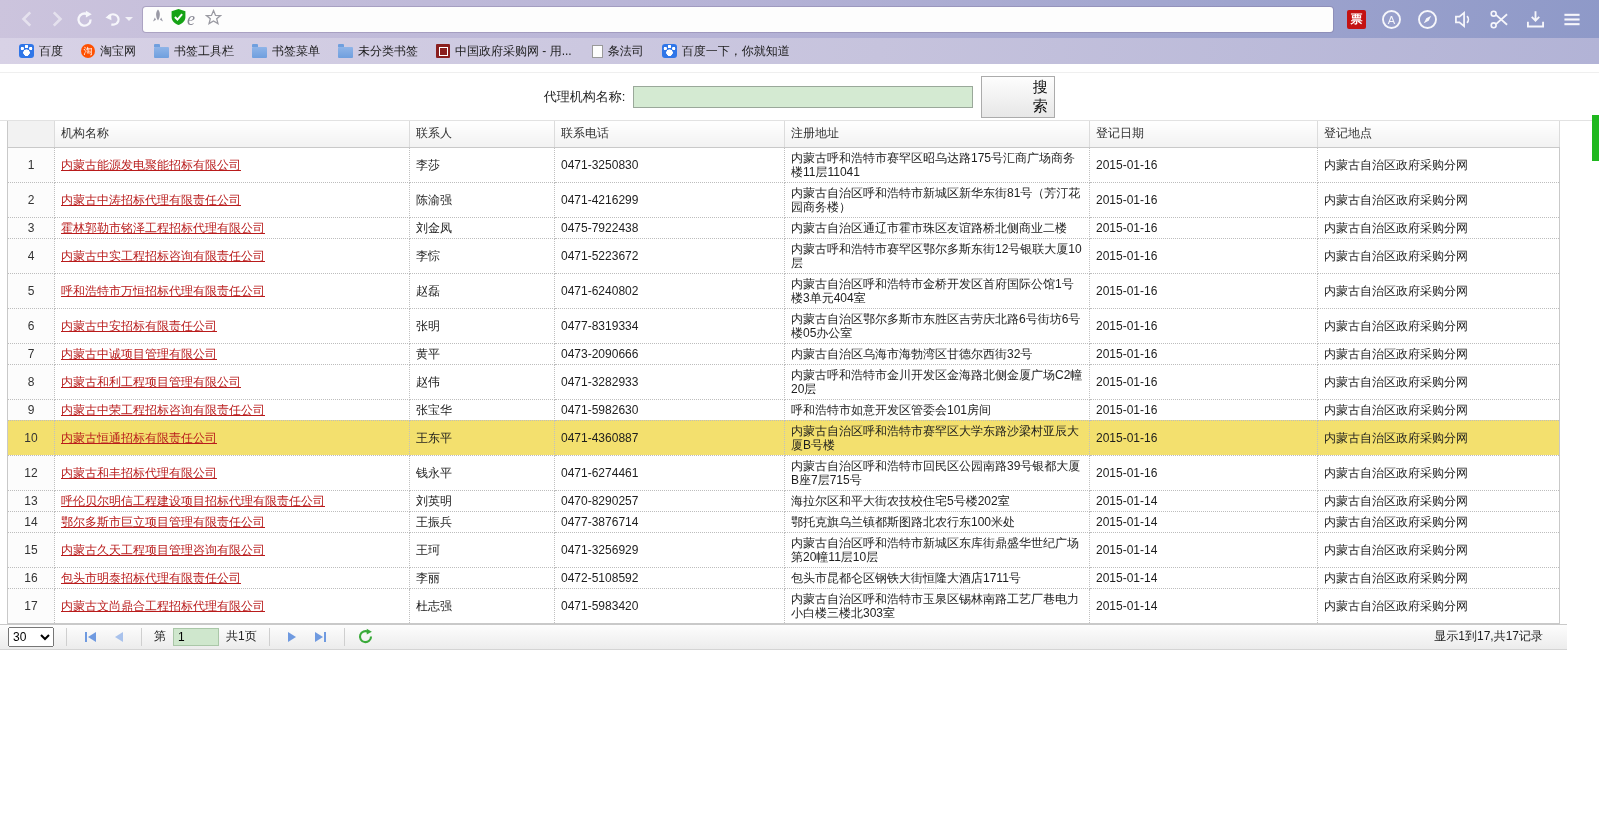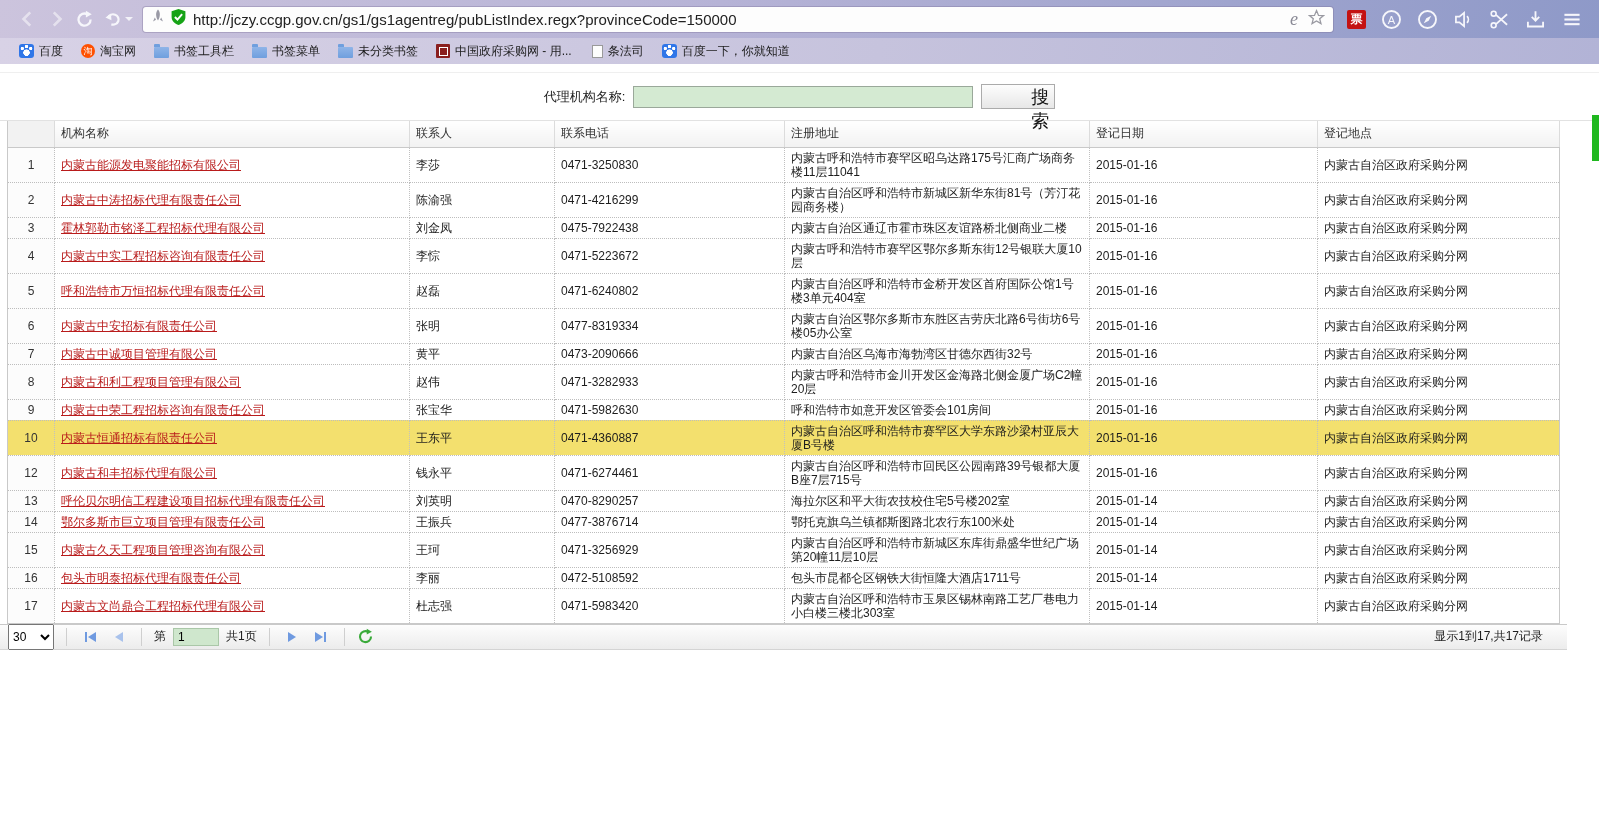--- a/index.html
+++ b/index.html
@@ -47,21 +47,21 @@
   .ic-ccgp::before { content:""; width:7px; height:7px; border:1px solid #fff; }
   .ic-page { background:#fdfdfd; border:1px solid #9a9a9a; width:11px; height:13px; margin-left:2px; }
 
   
   .page { background:#fff; }
   .search-section { margin-top:8px; height:49px; border-top:1px solid #efefef; border-bottom:1px solid #e2e2e2;
     display:flex; align-items:center; justify-content:center; gap:8px; }
   .search-label { font-size:13px; color:#1c1c1c; }
   .search-input { width:340px; height:22px; background:#d4ead2; border:1px solid #9aa89a; padding:0 4px;
     font-size:12px; }
-  .search-btn { width:74px; height:25px; font-size:18px; color:#111; border:1px solid #ababab;
+  .search-btn { width:74px; height:42px; font-size:15px; color:#111; border:1px solid #ababab;
     background:linear-gradient(#fdfdfd,#e7e7e7); cursor:pointer;padding-left:44px; }
 
   .list-title { margin-top:9px; width:1567px; height:22px; line-height:21px; padding-left:10px;
     font-size:13px; font-weight:bold; color:#222;
     background:linear-gradient(#fbfbfb,#e9e9e9); border-top:1px solid #d9d9d9; border-bottom:1px solid #cfcfcf; }
 
   table.grid { border-collapse:collapse; table-layout:fixed; width:1552px; margin-left:7px;
     border:1px solid #c9c9c9; border-top:none; }
   .grid th { height:26px; font-size:12px; font-weight:normal; color:#333; text-align:left;
     padding:0 6px; background:linear-gradient(#ffffff,#f2f2f2);
@@ -70,21 +70,21 @@
   .grid td { font-size:12px; line-height:14px; color:#1d1d1d; padding:3px 6px; vertical-align:middle;
     border-right:1px dotted #c0c0c0; border-bottom:1px dotted #bdbdbd; word-break:break-all; }
   .grid td.numc { text-align:center; color:#333; background:#fcfcfc; }
   .grid tr.hl td, .grid tr.hl td.numc { background:#f3e06e; }
   .grid a.co-link { color:#b91c1c; text-decoration:underline; cursor:pointer; }
 
   
   .pager { position:relative; width:1567px; height:26px; display:flex; align-items:center; gap:7px;
     padding-left:8px; background:linear-gradient(#fdfdfd,#ececec);
     border-top:1px solid #c9c9c9; border-bottom:1px solid #d4d4d4; }
-  .psize { width:46px; height:26px; font-size:12px; }
+  .psize { width:46px; height:20px; font-size:12px; }
   .psep { width:1px; height:18px; background:#cfcfcf; margin:0 5px; }
   .pbtn { display:inline-flex; align-items:center; gap:1px; padding:2px 6px; cursor:pointer; }
   .tri-l { width:0; height:0; border-top:5px solid transparent; border-bottom:5px solid transparent;
     border-right:8px solid #6f9ae0; }
   .tri-r { width:0; height:0; border-top:5px solid transparent; border-bottom:5px solid transparent;
     border-left:8px solid #6f9ae0; }
   .tri-light { border-right-color:#a9c2ec; border-left-color:#a9c2ec; }
   .pbar { width:2px; height:10px; background:#6f9ae0; }
   .ptext { font-size:12px; color:#1d1d1d; }
   .pinput { width:46px; height:18px; background:#cfe7cd; border:1px solid #aac7a8; font-size:12px;
@@ -127,21 +127,20 @@
   <div class="urlbar">
     <span>
       <svg width="14" height="16" viewBox="0 0 14 16">
           <path d="M7 0.5 C9.4 2.8 9.6 7.5 7 11.5 C4.4 7.5 4.6 2.8 7 0.5 Z M3.8 8.5 L2 12.5 L5 10.8 Z M10.2 8.5 L12 12.5 L9 10.8 Z" fill="#9a9aa6"></path>
         </svg></span>
     <span style="margin-left:5px;">
       <svg width="17" height="18" viewBox="0 0 16 16">
           <path d="M8 0.5 L14.5 2.5 V8 C14.5 11.8 11.5 14.2 8 15.5 C4.5 14.2 1.5 11.8 1.5 8 V2.5 Z" fill="#16a316"></path>
           <polyline points="4.6,8 7,10.4 11.4,5.2" fill="none" stroke="#fff" stroke-width="1.8"></polyline>
         </svg></span>
-    <span class="url-text">http://jczy.ccgp.gov.cn/gs1/gs1agentreg/pubListIndex.regx?provinceCode=150000</span>
     <span class="ie-e">e</span>
     <span>
       <svg width="17" height="17" viewBox="0 0 16 16">
           <polygon points="8,1.5 9.9,6 14.6,6.2 11,9.1 12.2,13.8 8,11.2 3.8,13.8 5,9.1 1.4,6.2 6.1,6" fill="none" stroke="#9a9aa2" stroke-width="1.2"></polygon>
         </svg></span>
   </div>
 
   <div class="tool-icons">
     <span class="ticket">票</span>
     <span>

